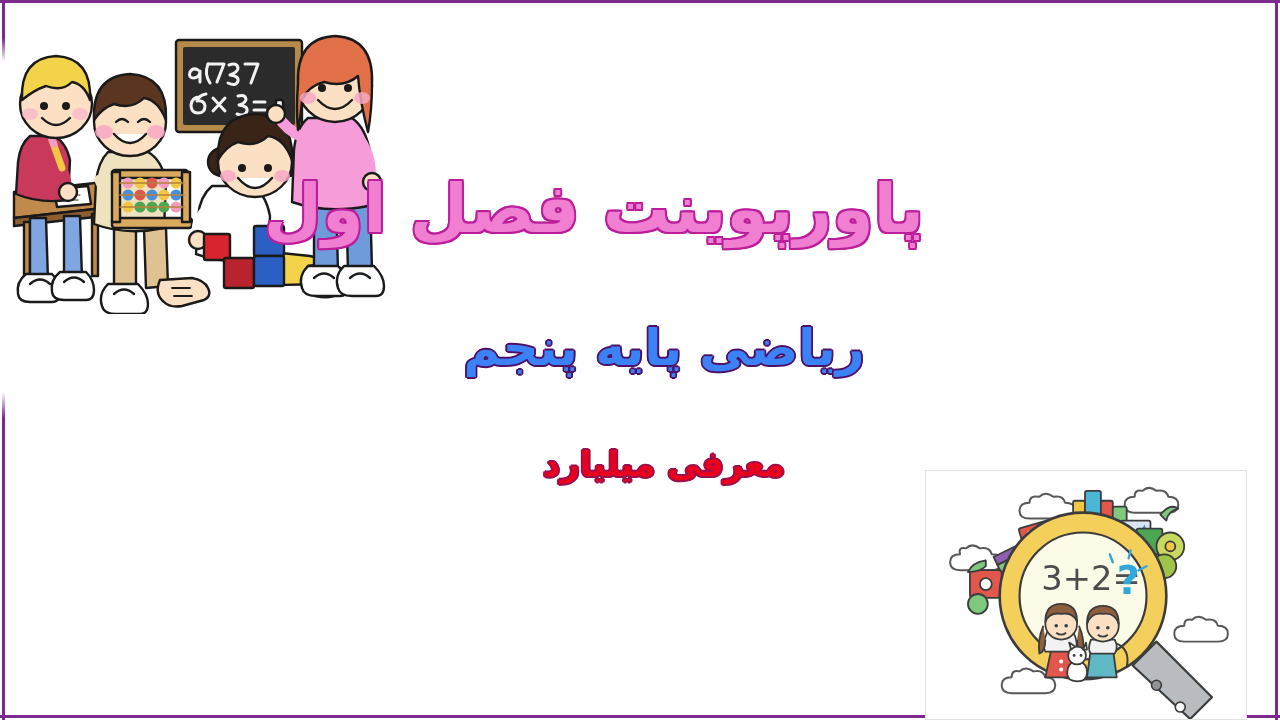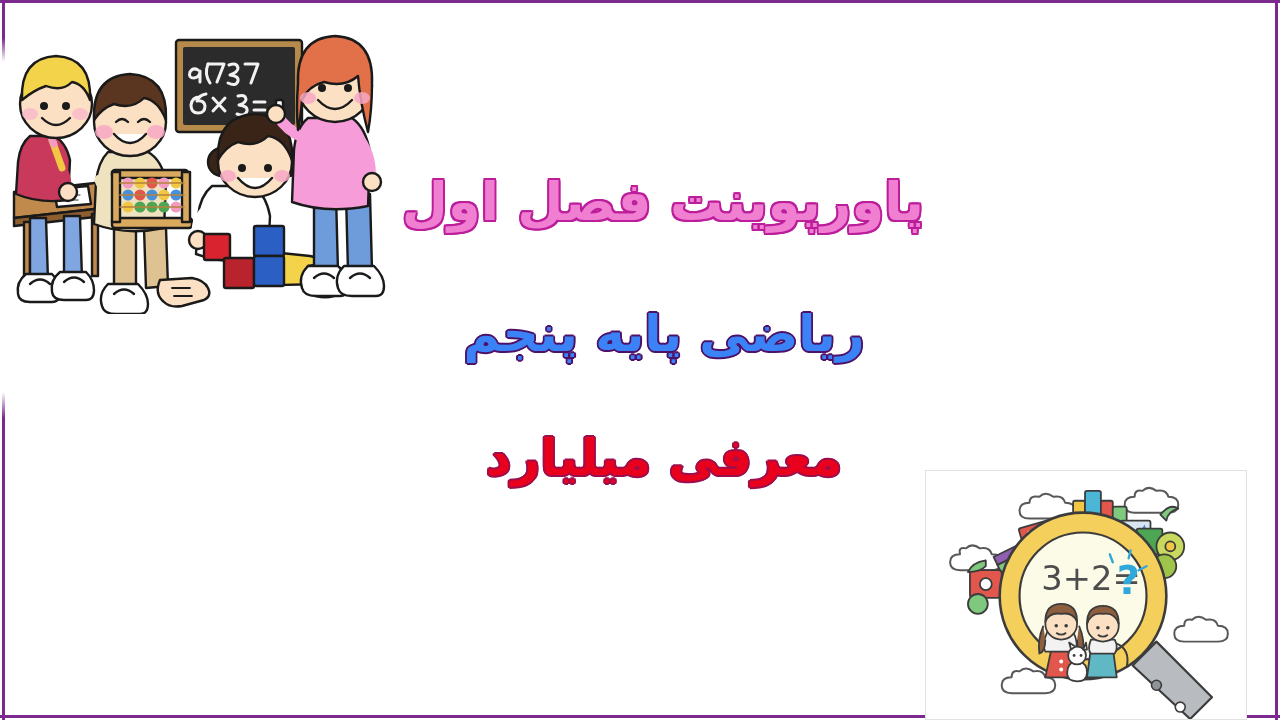--- a/index.html
+++ b/index.html
@@ -57,42 +57,42 @@
   }
   .title-line {
     width: 100%;
     font-family: "DejaVu Sans", sans-serif;
     font-weight: bold;
     white-space: nowrap;
     line-height: 1.05;
     letter-spacing: 0px;
   }
   #title-line-1 {
-    font-size: 53px;
+    font-size: 67px;
     color: #F07FD2;
     margin-top: 6px;
     text-shadow:
       -1.6px -1.6px 0 #BC1E9B,  1.6px -1.6px 0 #BC1E9B,
       -1.6px  1.6px 0 #BC1E9B,  1.6px  1.6px 0 #BC1E9B,
        0px   -2px   0 #BC1E9B,  0px    2px   0 #BC1E9B,
       -2px    0px   0 #BC1E9B,  2px    0px   0 #BC1E9B;
     text-align: right;
   }
   #title-line-2 {
     font-size: 50px;
     color: #3b82f6;
     margin-top: 78px;
     text-shadow:
       -1.4px -1.4px 0 #4E1168,  1.4px -1.4px 0 #4E1168,
       -1.4px  1.4px 0 #4E1168,  1.4px  1.4px 0 #4E1168,
        0px   -1.8px 0 #4E1168,  0px   1.8px 0 #4E1168,
       -1.8px  0px   0 #4E1168,  1.8px  0px  0 #4E1168;
   }
   #title-line-3 {
-    font-size: 50px;
+    font-size: 34px;
     color: #E8001C;
     margin-top: 72px;
     text-shadow:
       -1.4px -1.4px 0 #9C0F4E,  1.4px -1.4px 0 #9C0F4E,
       -1.4px  1.4px 0 #9C0F4E,  1.4px  1.4px 0 #9C0F4E,
        0px   -1.8px 0 #9C0F4E,  0px   1.8px 0 #9C0F4E,
       -1.8px  0px   0 #9C0F4E,  1.8px  0px  0 #9C0F4E;
   }
 
   

